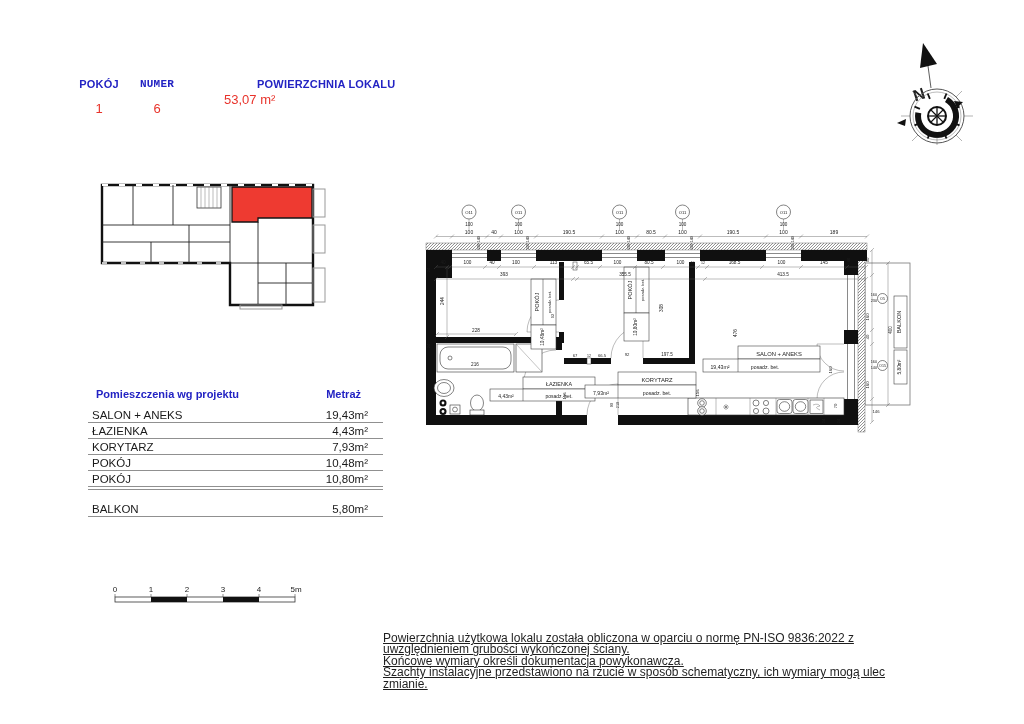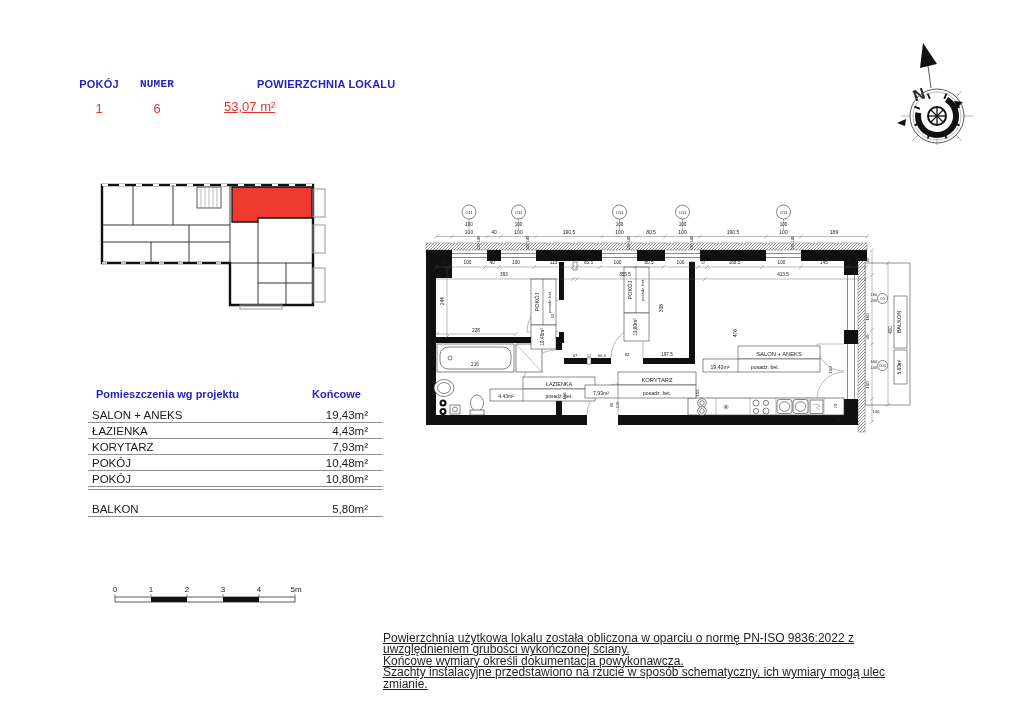--- a/index.html
+++ b/index.html
@@ -33,21 +33,21 @@
 </head>
 <body>
 
 <div id="page">
 
   <div class="abs fld-label ctr" style="left:70px;top:78px;width:58px;">POKÓJ</div>
   <div class="abs fld-value ctr" style="left:70px;top:101px;width:58px;">1</div>
   <div class="abs fld-label ctr" style="left:128px;top:78px;width:58px;font-family:Liberation Mono, monospace;">NUMER</div>
   <div class="abs fld-value ctr" style="left:128px;top:101px;width:58px;">6</div>
   <div class="abs fld-label" style="left:224px;top:78px;width:150px;padding-left:33px;">POWIERZCHNIA LOKALU</div>
-  <div class="abs fld-value" style="left:224px;top:99px;width:150px;text-decoration:underline;">53,07 m²</div>
+  <div class="abs fld-value" style="left:224px;top:92px;width:150px;">53,07 m²</div>
 
   <svg class="abs" style="left:893px;top:38px;" width="92" height="108" viewBox="0 0 92 108">
     <polygon points="30,5 44,26 27,30" fill="#111"></polygon>
     <line x1="35" y1="28" x2="38" y2="50" stroke="#333" stroke-width=".8"></line>
     <text x="20" y="62" font-size="16" font-weight="bold" fill="#2b2b2b" transform="rotate(-18 26 56)">N</text>
     <circle cx="44" cy="78" r="27" stroke="#555" stroke-width="1" fill="none"></circle>
     <circle cx="44" cy="78" r="24" stroke="#777" stroke-width=".5" fill="none"></circle>
     <path d="M53.5 61.5 A19 19 0 1 1 25.3 74.7" stroke="#111" stroke-width="6" fill="none"></path>
     <circle cx="44" cy="78" r="9" stroke="#111" stroke-width="2" fill="#fff"></circle>
     <g stroke="#111" stroke-width="1.3">
@@ -395,21 +395,21 @@
       <circle class="fix" cx="462.5" cy="98.5" r="5"></circle>
       <text x="462.5" y="100" font-size="3.6">O5</text>
       <circle class="fix" cx="462.5" cy="165.5" r="5"></circle>
       <text x="462.5" y="167" font-size="3.6">O15</text>
     </g>
   </svg>
 
   <div id="area-table" class="abs" style="left:58px;top:388px;">
     <div class="thead">
       <span>Pomieszczenia wg projektu</span>
-      <span>Końcowe</span>
+      <span>Metraż</span>
     </div>
     <div class="trow">
       <span>SALON + ANEKS</span>
       <span>19,43m²</span>
     </div>
     <div class="trow">
       <span>ŁAZIENKA</span>
       <span>4,43m²</span>
     </div>
     <div class="trow">

